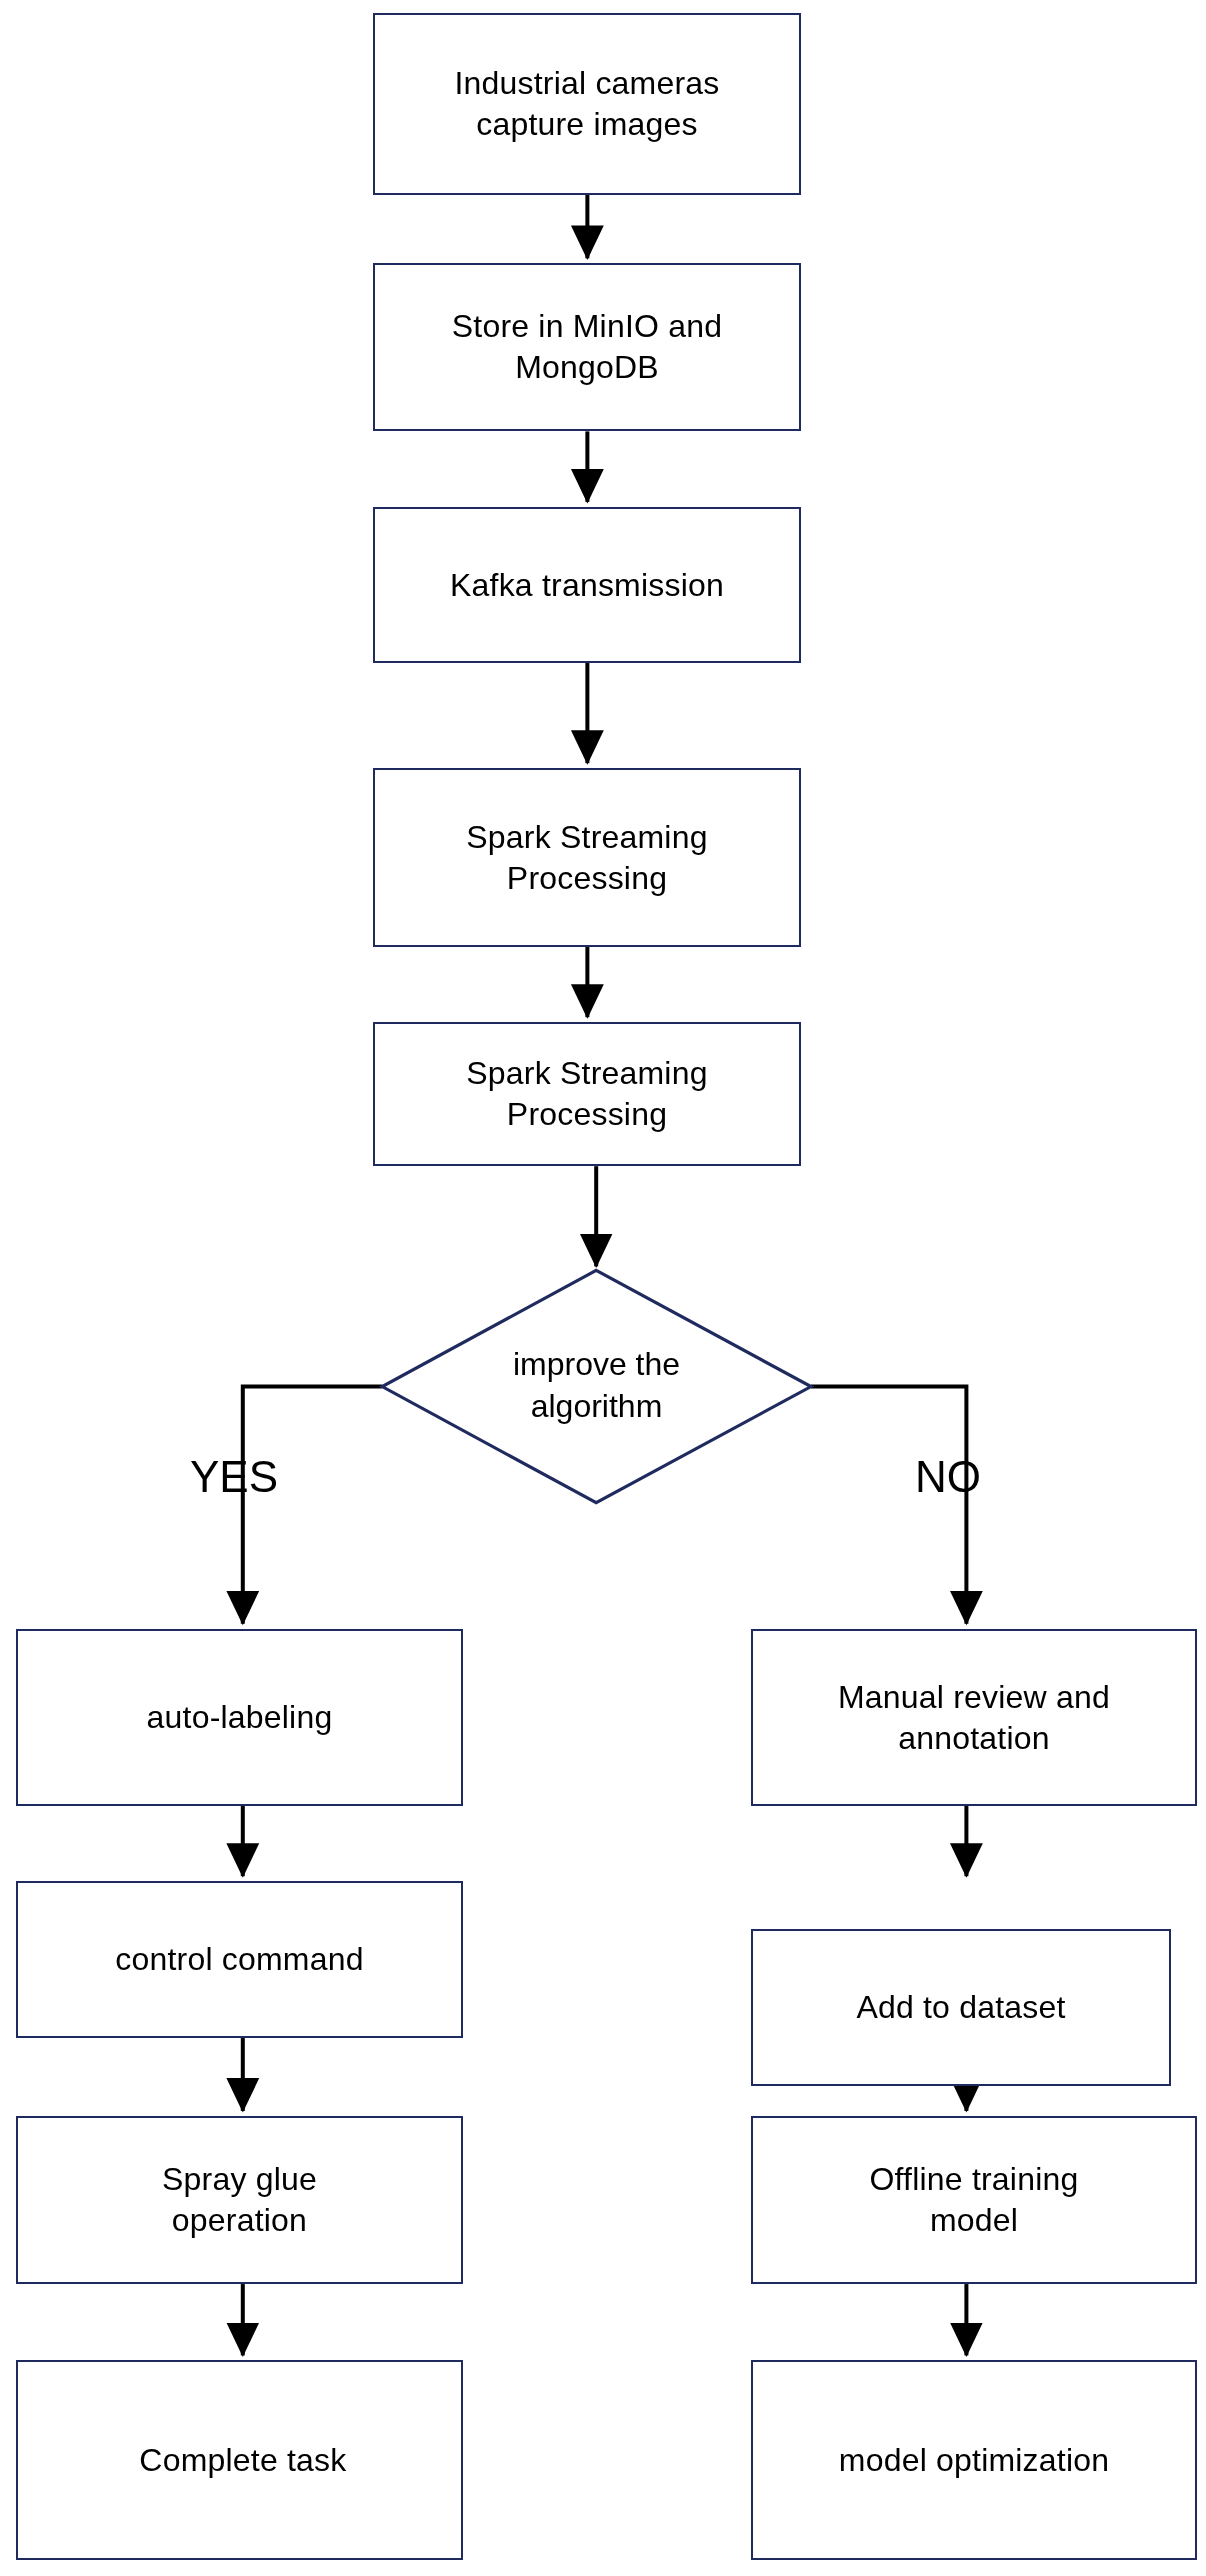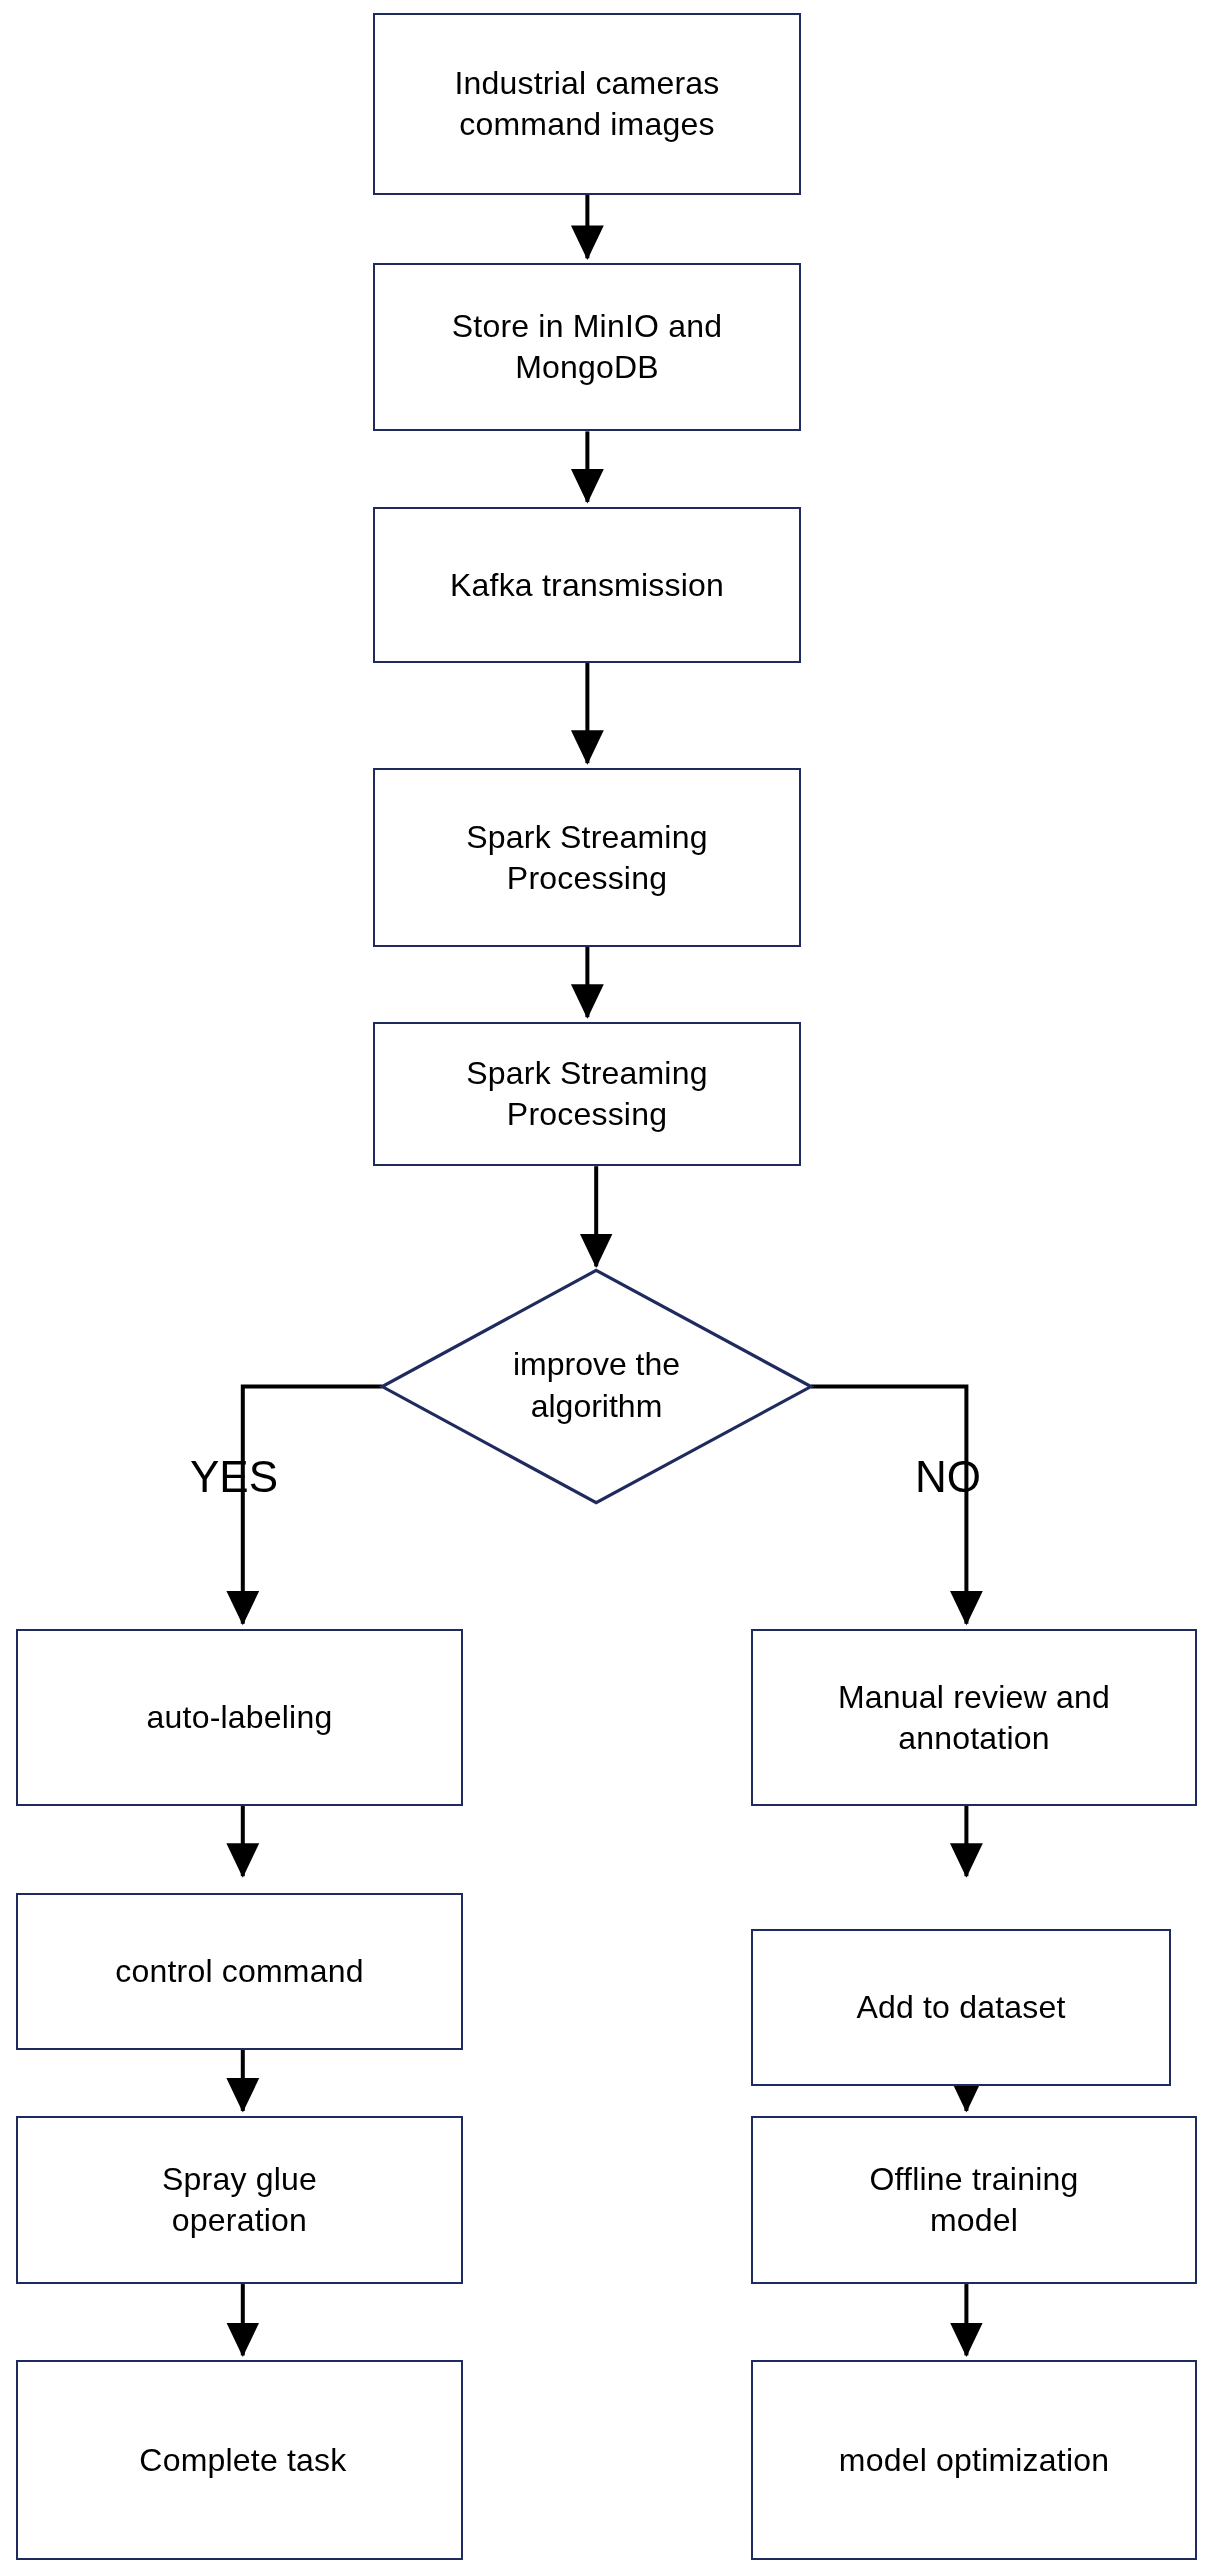--- a/index.html
+++ b/index.html
@@ -78,21 +78,21 @@
 
     <line x1="1206" y1="2253" x2="1206" y2="2341" stroke="#000000" stroke-width="5" marker-end="url(#arrowhead)"></line>
     <line x1="1206" y1="2543" x2="1206" y2="2634" stroke="#000000" stroke-width="5" marker-end="url(#arrowhead)"></line>
     <line x1="1206" y1="2850" x2="1206" y2="2939" stroke="#000000" stroke-width="5" marker-end="url(#arrowhead)"></line>
 
     <polygon points="744,1585 1012,1730 744,1875 477,1730" fill="#ffffff" stroke="#1f2a5e" stroke-width="4"></polygon>
   </svg>
 
   <div class="node" style="left:373px;top:13px;width:428px;height:182px;">
     <span class="lbl">Industrial cameras
-command images</span>
+capture images</span>
   </div>
 
   <div class="node" style="left:373px;top:263px;width:428px;height:168px;">
     <span class="lbl">Store in MinIO and
 MongoDB</span>
   </div>
 
   <div class="node" style="left:373px;top:507px;width:428px;height:156px;">
     <span class="lbl">Kafka transmission</span>
   </div>
@@ -112,21 +112,21 @@
 algorithm</div>
   </div>
 
   <div class="branch-lbl" style="left:190px;top:1455px;">YES</div>
   <div class="branch-lbl" style="left:915px;top:1455px;">NO</div>
 
   <div class="node" style="left:16px;top:1629px;width:447px;height:177px;">
     <span class="lbl">auto-labeling</span>
   </div>
 
-  <div class="node" style="left:16px;top:1881px;width:447px;height:157px;margin-top:12px;">
+  <div class="node" style="left:16px;top:1881px;width:447px;height:157px;">
     <span class="lbl">control command</span>
   </div>
 
   <div class="node" style="left:16px;top:2116px;width:447px;height:168px;">
     <span class="lbl">Spray glue
 operation</span>
   </div>
 
   <div class="node" style="left:16px;top:2360px;width:447px;height:200px;padding-left:18px;">
     <span class="lbl">Complete task</span>

